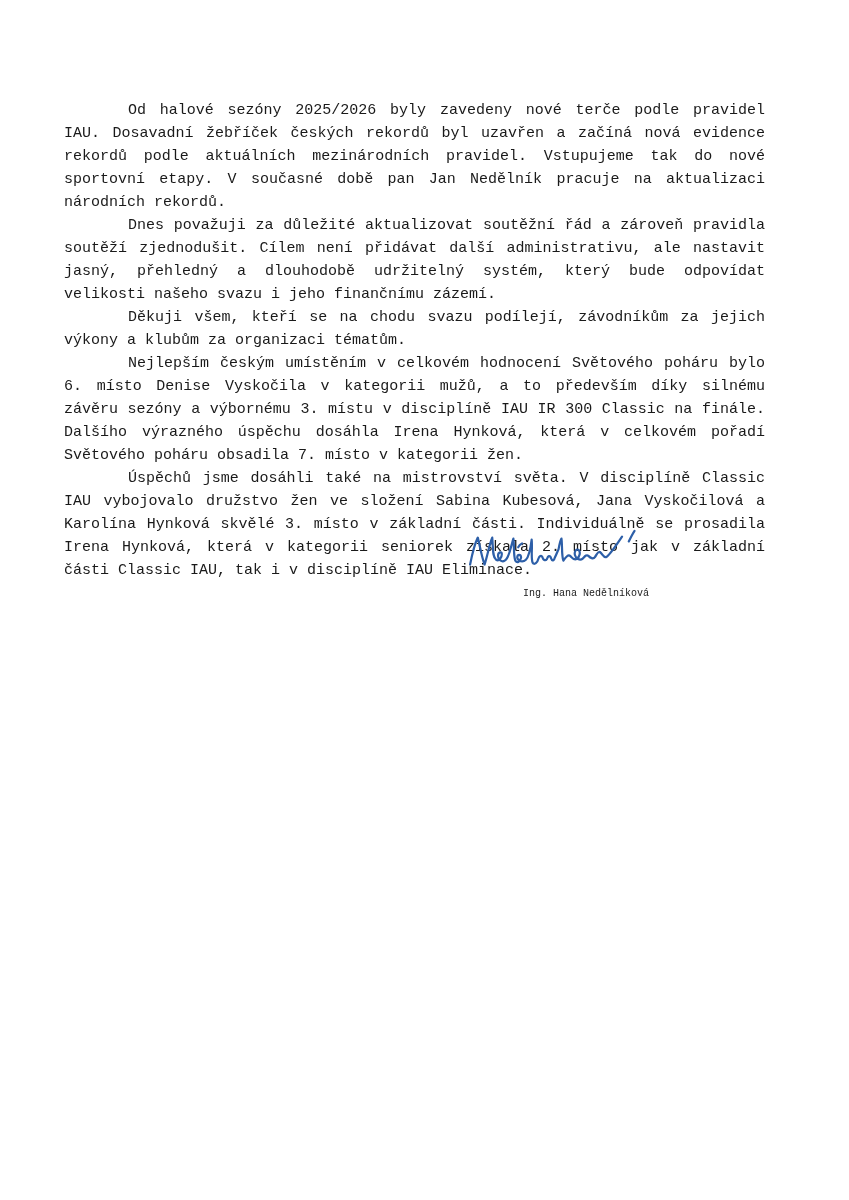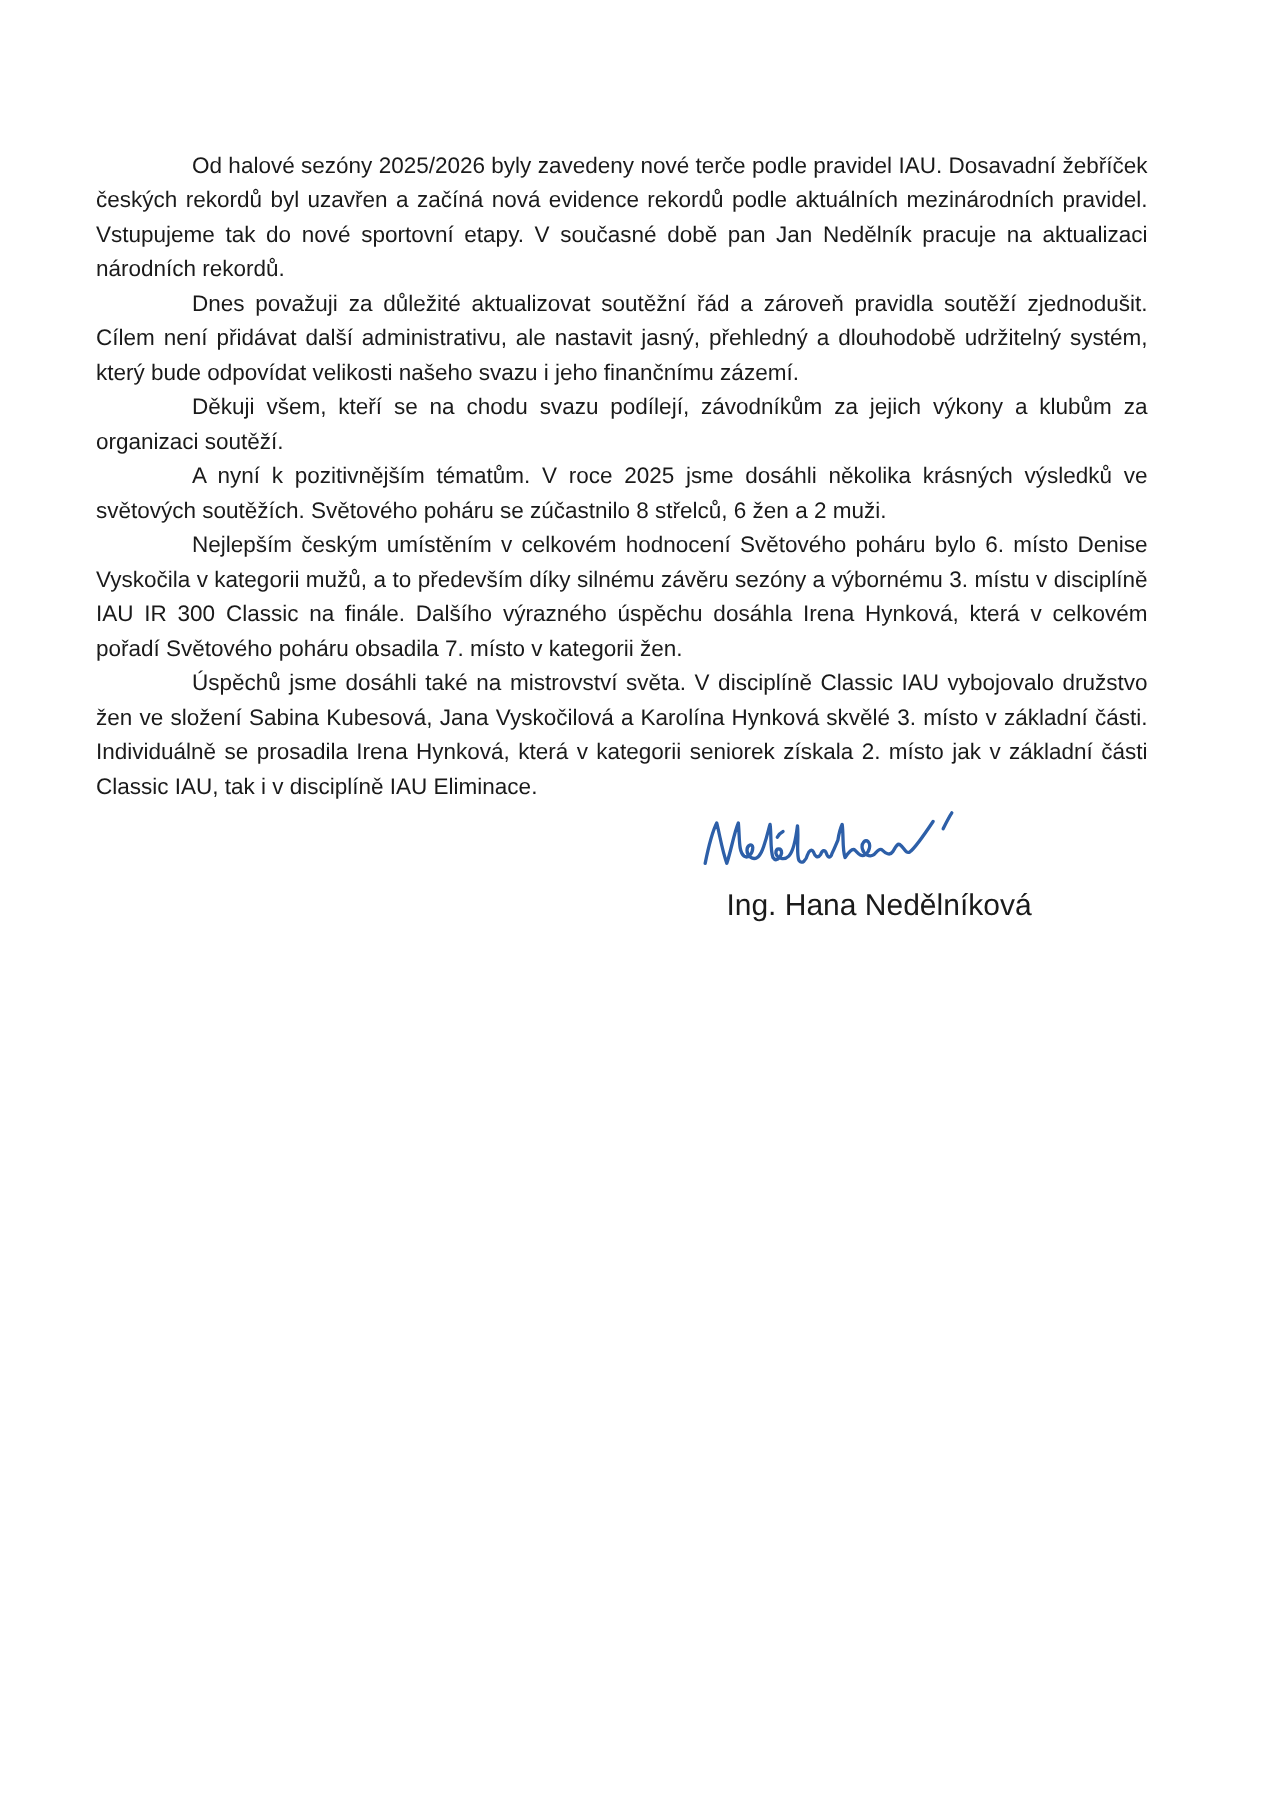--- a/index.html
+++ b/index.html
@@ -5,65 +5,64 @@
   html, body {
     margin: 0;
     padding: 0;
     background: #ffffff;
   }
   .page {
     position: relative;
     width: 849px;
     height: 1200px;
     background: #ffffff;
-    font-family: Liberation Sans, sans-serif;
+    font-family: Liberation Mono, monospace;
     color: #1a1a1a;
     overflow: hidden;
   }
   .letter-body {
     position: absolute;
     left: 64px;
     top: 99px;
     width: 701px;
     font-size: 15px;
     line-height: 23px;
     text-align: justify;
   }
   .letter-body p {
     margin: 0;
     text-indent: 64px;
   }
   .sig-block {
     position: absolute;
     left: 416px;
-    top: 539px;
+    top: 528px;
     width: 340px;
     text-align: center;
-    font-size: 20px;
+    font-size: 10px;
     line-height: 23px;
   }
   .sig-handwriting {
     display: block;
     margin: 0 auto 4px auto;
     transform: translateX(-26px);
   }
   .sig-name, .sig-title {
     white-space: nowrap;
   }
 </style>
 </head>
 <body>
 
 <div class="page">
 
   <div class="letter-body">
     <p>Od halové sezóny 2025/2026 byly zavedeny nové terče podle pravidel IAU. Dosavadní žebříček českých rekordů byl uzavřen a začíná nová evidence rekordů podle aktuálních mezinárodních pravidel. Vstupujeme tak do nové sportovní etapy. V současné době pan Jan Nedělník pracuje na aktualizaci národních rekordů.</p>
     <p>Dnes považuji za důležité aktualizovat soutěžní řád a zároveň pravidla soutěží zjednodušit. Cílem není přidávat další administrativu, ale nastavit jasný, přehledný a dlouhodobě udržitelný systém, který bude odpovídat velikosti našeho svazu i jeho finančnímu zázemí.</p>
-    <p>Děkuji všem, kteří se na chodu svazu podílejí, závodníkům za jejich výkony a klubům za organizaci soutěží.</p>
-    <p>A nyní k pozitivnějším tématům. V roce 2025 jsme dosáhli několika krásných výsledků ve světových soutěžích. Světového poháru se zúčastnilo 8 střelců, 6 žen a 2 muži.</p>
+    <p>Děkuji všem, kteří se na chodu svazu podílejí, závodníkům za jejich výkony a klubům za organizaci tématům.</p>
     <p>Nejlepším českým umístěním v celkovém hodnocení Světového poháru bylo 6. místo Denise Vyskočila v kategorii mužů, a to především díky silnému závěru sezóny a výbornému 3. místu v disciplíně IAU IR 300 Classic na finále. Dalšího výrazného úspěchu dosáhla Irena Hynková, která v celkovém pořadí Světového poháru obsadila 7. místo v kategorii žen.</p>
     <p>Úspěchů jsme dosáhli také na mistrovství světa. V disciplíně Classic IAU vybojovalo družstvo žen ve složení Sabina Kubesová, Jana Vyskočilová a Karolína Hynková skvělé 3. místo v základní části. Individuálně se prosadila Irena Hynková, která v kategorii seniorek získala 2. místo jak v základní části Classic IAU, tak i v disciplíně IAU Eliminace.</p>
   </div>
 
   <div class="sig-block">
     <svg class="sig-handwriting" role="img" width="195" height="50" viewBox="0 0 200 52" aria-label="Nedělníková">
       <g fill="none" stroke="#2d5fa8" stroke-width="2.3" stroke-linecap="round" stroke-linejoin="round">
         <path d="M6 38
                  C8 28 11 16 14 10
                  C16 18 18 30 21 38

